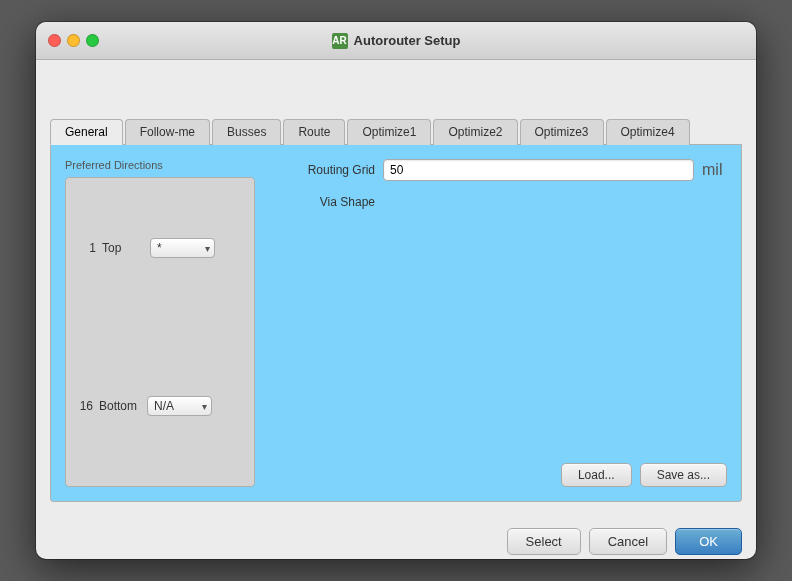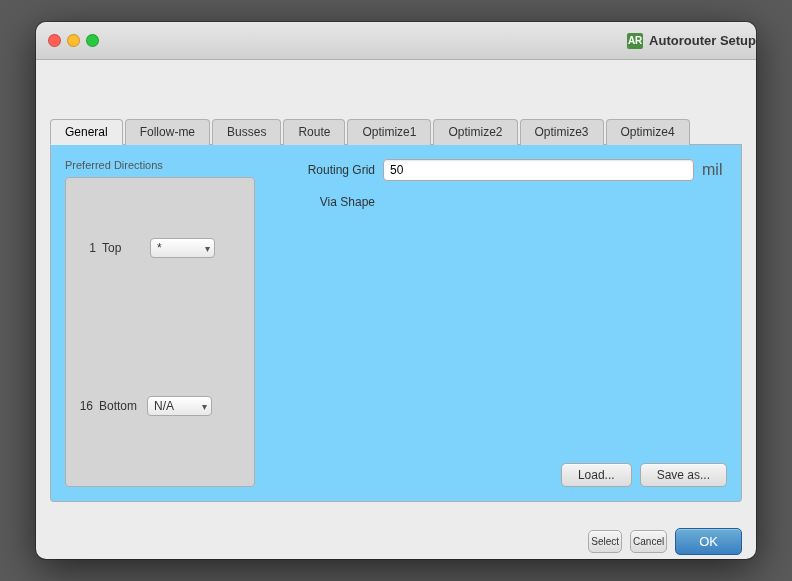--- a/index.html
+++ b/index.html
@@ -21,21 +21,21 @@
       border-radius: 10px;
       box-shadow: 0 10px 40px rgba(0,0,0,0.6), 0 0 0 1px rgba(0,0,0,0.3);
       overflow: hidden;
     }
 
     .titlebar {
       background: linear-gradient(to bottom, #e8e8e8, #d0d0d0);
       height: 38px;
       display: flex;
       align-items: center;
-      justify-content: flex-end;
+      justify-content: center;
       position: relative;
       border-bottom: 1px solid #b0b0b0;
       border-radius: 10px 10px 0 0;
     }
 
     .traffic-lights {
       position: absolute;
       left: 12px;
       display: flex;
       gap: 6px;
@@ -307,22 +307,22 @@
       color: #fff;
       background: linear-gradient(to bottom, #6baed6, #3a7fc1);
       border: 1px solid #2060a0;
       border-radius: 5px;
       cursor: pointer;
       box-shadow: 0 1px 0 rgba(255,255,255,0.3) inset;
       font-weight: 400;
     }
 
     .mac-button-default {
-      padding: 5px 2px;
-      font-size: 10px;
+      padding: 5px 18px;
+      font-size: 13px;
       color: #333;
       background: linear-gradient(to bottom, #f5f5f5, #dcdcdc);
       border: 1px solid #aaa;
       border-radius: 5px;
       cursor: pointer;
       box-shadow: 0 1px 0 rgba(255,255,255,0.5) inset;
     }
   </style>
 </head>
 <body>

